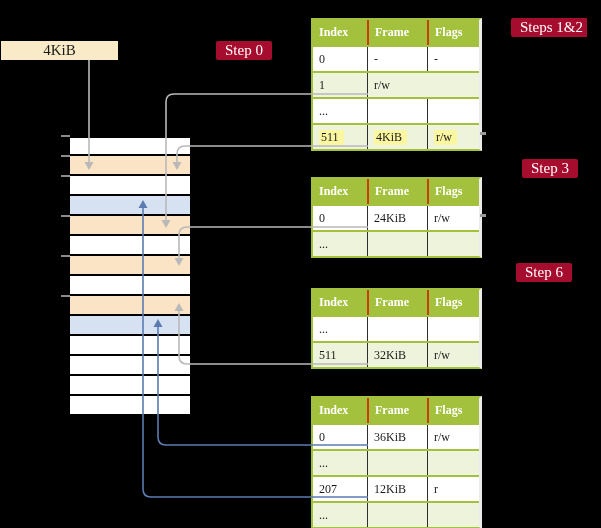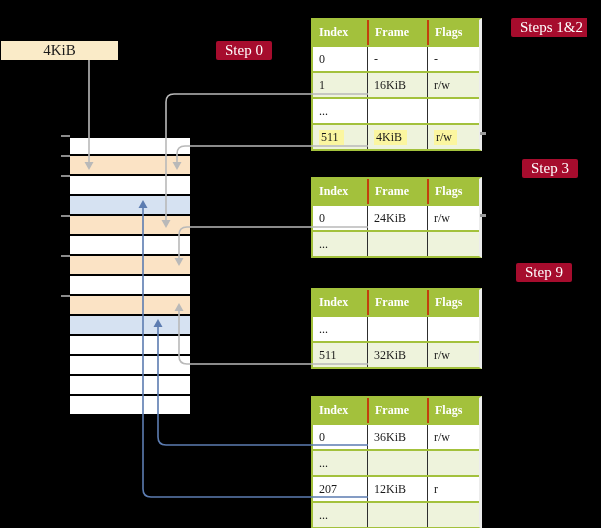--- a/index.html
+++ b/index.html
@@ -58,21 +58,21 @@
 
 <div class="canvas">
 
   <div class="kib-box">
     <span>4KiB</span>
   </div>
 
   <div class="step step0">Step 0</div>
   <div class="step steps12">Steps 1&amp;2</div>
   <div class="step step3">Step 3</div>
-  <div class="step step4">Step 9</div>
+  <div class="step step4">Step 6</div>
 
   <div class="memory" id="memory">
       <div class="mrow" style="background: rgb(255, 255, 255);"></div>
       <div class="mrow" style="background: rgb(251, 227, 197);"></div>
       <div class="mrow" style="background: rgb(255, 255, 255);"></div>
       <div class="mrow" style="background: rgb(214, 226, 242);"></div>
       <div class="mrow" style="background: rgb(251, 227, 197);"></div>
       <div class="mrow" style="background: rgb(255, 255, 255);"></div>
       <div class="mrow" style="background: rgb(251, 227, 197);"></div>
       <div class="mrow" style="background: rgb(255, 255, 255);"></div>
@@ -98,21 +98,20 @@
         <div class="cell">Frame</div>
         <div class="cell">Flags</div>
       </div>
       <div class="trow body">
         <div class="cell">0</div>
         <div class="cell">-</div>
         <div class="cell">-</div>
       </div>
       <div class="trow body alt">
         <div class="cell">1</div>
-        <div class="cell">16KiB</div>
         <div class="cell">r/w</div>
       </div>
       <div class="trow body">
         <div class="cell">...</div>
         <div class="cell"></div>
         <div class="cell"></div>
       </div>
       <div class="trow body alt">
         <div class="cell"><span class="hl">511</span></div>
         <div class="cell"><span class="hl">4KiB</span></div>

